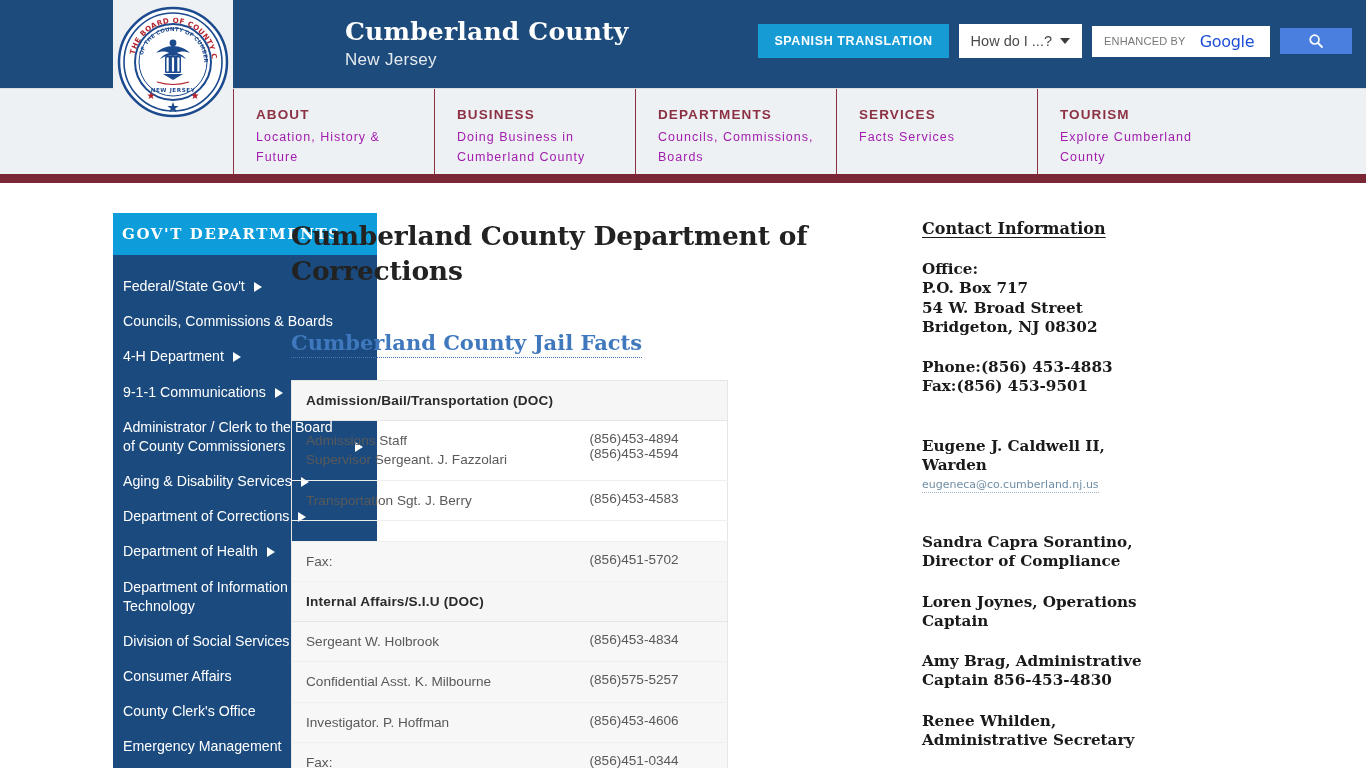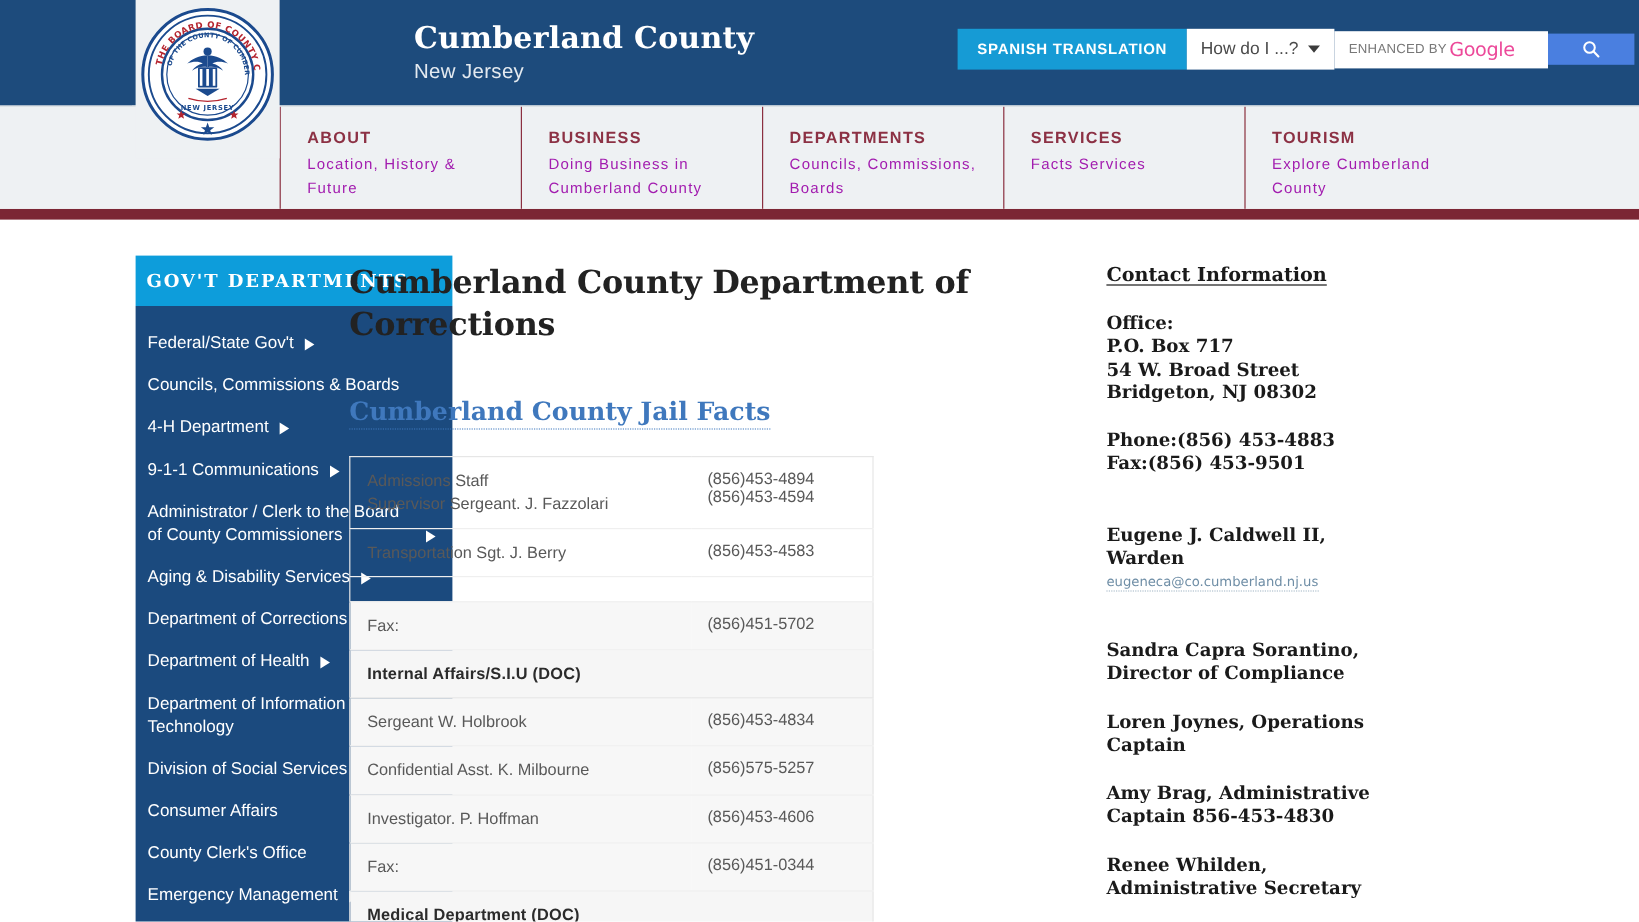--- a/index.html
+++ b/index.html
@@ -43,22 +43,22 @@
     line-height: 1.15;
   }
   .brand-sub {
     color: #e4eaf0;
     font-size: 17px;
     margin-top: 4px;
     letter-spacing: .3px;
   }
   .header-tools {
     position: absolute;
-    right: 4px; top: 24px;
-    display: flex; align-items: center; 
+    right: 14px; top: 24px;
+    display: flex; align-items: center; gap: 10px;
   }
   .btn-spanish {
     background: #169bd5;
     color: #ffffff;
     font-size: 12.5px;
     font-weight: bold;
     letter-spacing: .6px;
     padding: 10px 16px;
     border: none;
     cursor: pointer;
@@ -81,21 +81,21 @@
     height: 31px;
     width: 178px;
     border: none;
     display:flex; align-items:center;
     padding-left: 12px;
     font-size: 11px;
     color: #777;
     letter-spacing: .2px;
   }
   .gsearch .gword {
-    font-size: 16px; color:#ec4899; margin-left: 2px; letter-spacing:-.3px;
+    font-size: 16px; color:#1d4ed8; margin-left: 14px; letter-spacing:-.3px;
     font-family: "DejaVu Sans", sans-serif;
   }
   .btn-search {
     background: #4a7fe0;
     border: none;
     width: 72px; height: 26px;
     display:flex; align-items:center; justify-content:center;
     cursor: pointer;
   }
   .btn-search svg { display:block; }
@@ -417,20 +417,23 @@
           </div>
       </div>
     </div>
 
     <div class="main-col">
       <h1 class="page-title">Cumberland County
 Department of Corrections</h1>
       <a class="facts-link">Cumberland County Jail Facts</a>
       <table class="facts-table">
         <tbody id="facts-body">
+            <tr class="section-row">
+              <td colspan="2">Admission/Bail/Transportation (DOC)</td>
+            </tr>
             <tr class="data-row">
               <td class="col-name">Admissions Staff
 Supervisor Sergeant. J. Fazzolari</td>
               <td class="col-num">(856)453-4894
 (856)453-4594</td>
             </tr>
             <tr class="data-row">
               <td class="col-name">Transportation Sgt. J. Berry</td>
               <td class="col-num">(856)453-4583</td>
             </tr>

